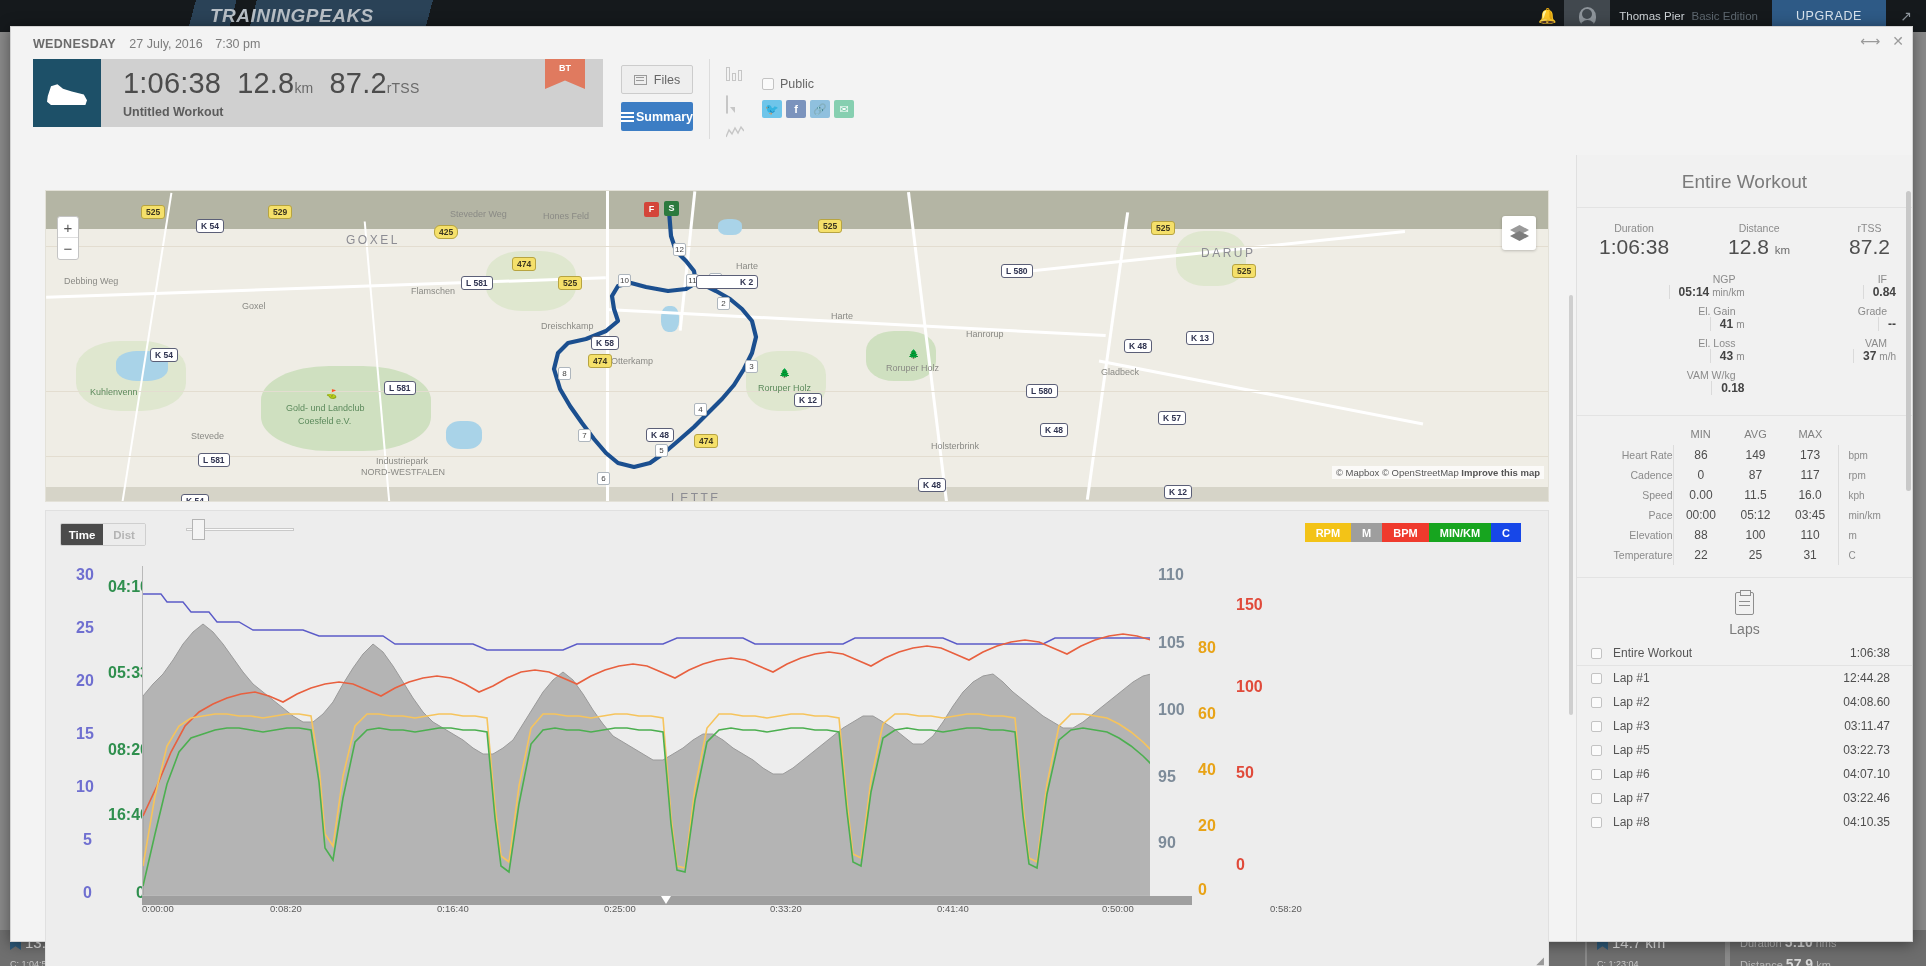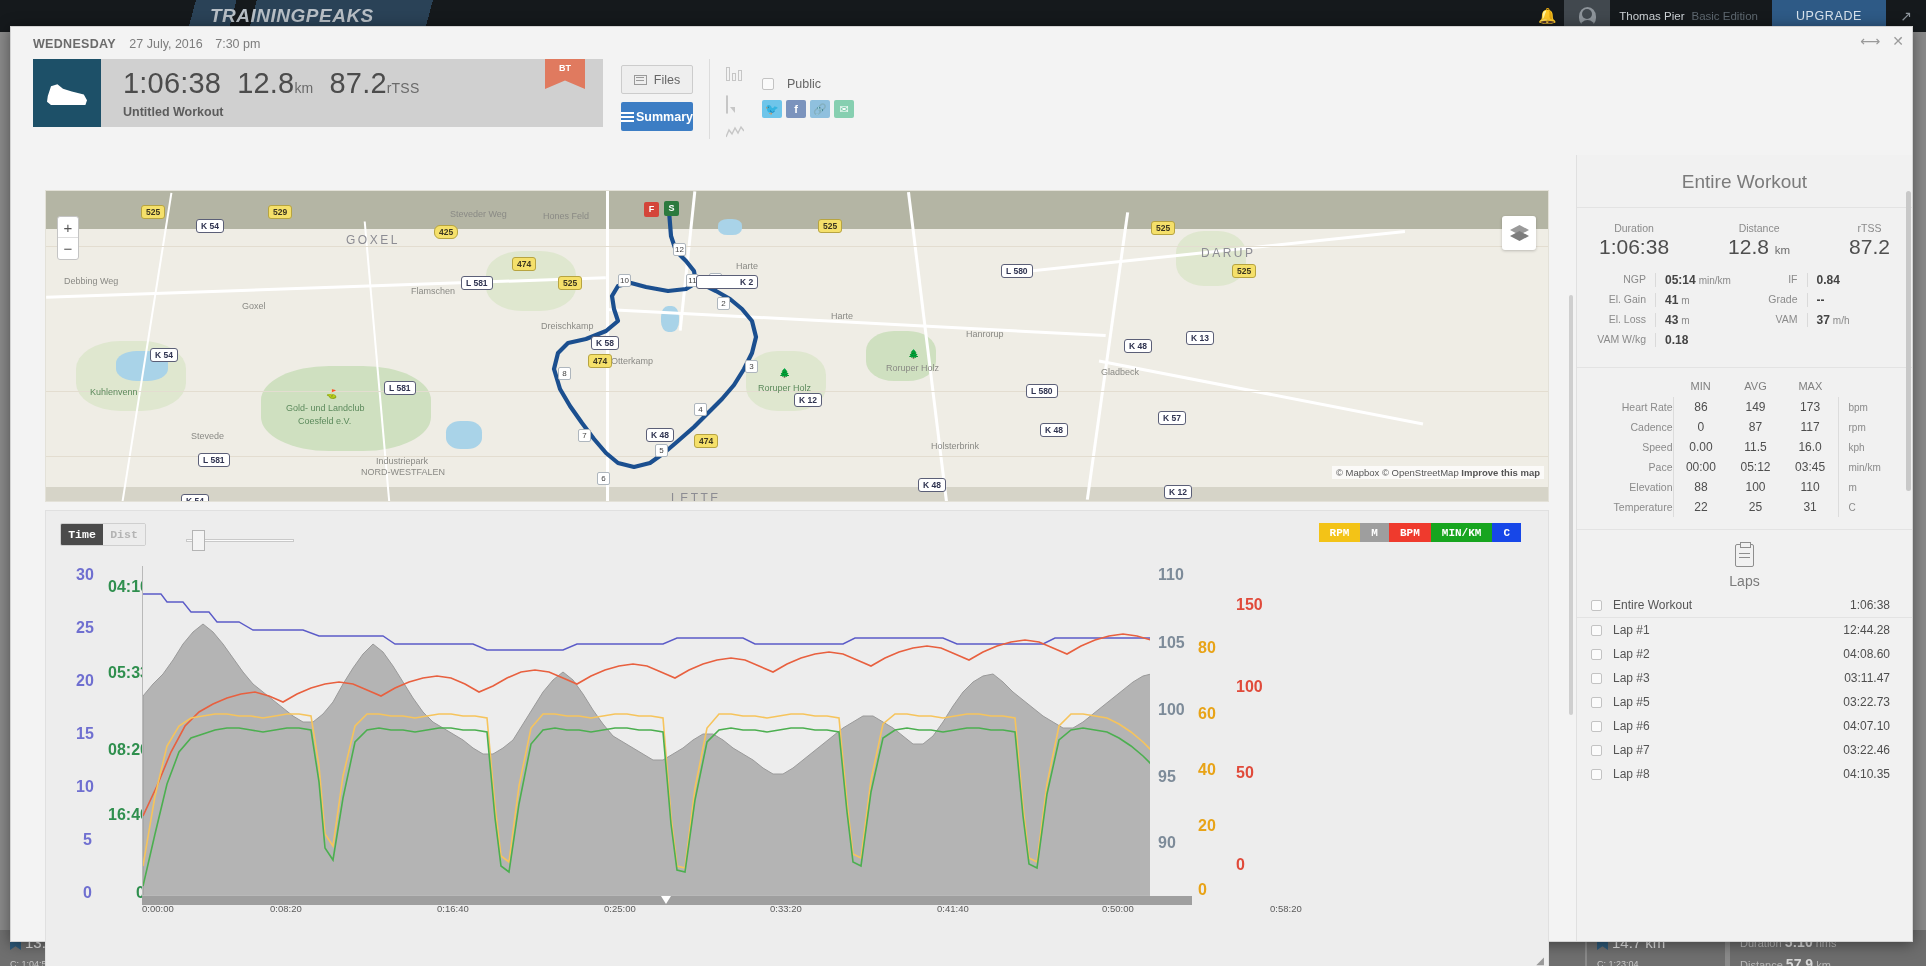--- a/index.html
+++ b/index.html
@@ -94,21 +94,21 @@
   .mini-ico { width: 18px; height: 16px; color: #c2c2c2; }
   .ico-bars { display: flex; align-items: flex-end; gap: 2px; height: 14px; }
   .ico-bars i { display:block; width: 4px; border: 1.4px solid #c6c6c6; }
   .ico-bars i:nth-child(1){height:14px} .ico-bars i:nth-child(2){height:8px} .ico-bars i:nth-child(3){height:11px}
   .ico-bubble { width: 18px; height: 13px; border: 1.5px solid #c6c6c6; border-radius: 2px; position: relative; }
   .ico-bubble::after { content:''; position:absolute; left: 3px; top: 11px; border-left: 5px solid transparent;
     border-top: 6px solid #c6c6c6; }
   .ico-line { width: 18px; height: 14px; }
 
   .share-col { margin-left: 18px; padding-top: 18px; }
-  .pub-row { display: flex; align-items: center; gap: 13px; font-size: 12.5px; color: #666; }
+  .pub-row { display: flex; align-items: center; gap: 6px; font-size: 12.5px; color: #666; }
   .chk { width: 12px; height: 12px; border: 1px solid #c3c3c3; background: #fafafa; border-radius: 2px; }
   .share-icons { display: flex; gap: 4px; margin-top: 9px; }
   .sh { width: 20px; height: 18px; display: flex; align-items: center; justify-content: center;
     color: #fff; font-size: 11px; border-radius: 2px; }
   .sh-tw { background: #6ec5ea; } .sh-fb { background: #7b93bd; }
   .sh-lk { background: #8fc0de; } .sh-em { background: #86cfb0; }
 
   
   .split { position: absolute; left: 0; top: 128px; right: 0; bottom: 0; display: flex; }
   .left-pane { width: 1565px; position: relative; }
@@ -142,21 +142,21 @@
   .map-zoom div:first-child { border-bottom: 1px solid #dedede; }
   .map-layers { position: absolute; right: 12px; top: 25px; width: 34px; height: 34px; background: #fff;
     border-radius: 3px; display: flex; align-items: center; justify-content: center; box-shadow: 0 1px 3px rgba(0,0,0,.22); }
   .map-attr { position: absolute; right: 4px; bottom: 22px; font-size: 9.5px; color: #555;
     background: rgba(255,255,255,.72); padding: 1px 4px; }
   .map-attr b { font-weight: bold; }
 
   
   .chart-wrap { position: absolute; left: 34px; top: 355px; width: 1504px; height: 460px; background: #ededed;
     border: 1px solid #e0e0e0; }
-  .chart-ctrl { display: flex; align-items: flex-end; padding: 12px 0 0 14px; font-family: Liberation Mono, monospace; }
+  .chart-ctrl { display: flex; align-items: flex-start; padding: 12px 0 0 14px; }
   .seg { display: flex; border: 1px solid #cfcfcf; border-radius: 2px; overflow: hidden; }
   .seg div { width: 42px; height: 21px; display: flex; align-items: center; justify-content: center;
     font-size: 11.5px; font-weight: bold; }
   .seg .on { background: #4b4b4b; color: #fff; }
   .seg .off { background: #ececec; color: #b4b4b4; }
   .slider { margin-left: 40px; width: 108px; height: 12px; position: relative; }
   .slider .track { position: absolute; top: 5px; left: 0; width: 108px; height: 3px;
     background: #fbfbfb; border: 1px solid #c9c9c9; }
   .slider .knob { position: absolute; left: 6px; top: -4px; width: 13px; height: 21px;
     background: #f4f4f4; border: 1px solid #b4b4b4; }
@@ -186,21 +186,21 @@
   
   .rp-title { text-align: center; font-size: 19px; color: #7b7b7b; font-weight: 300;
     padding: 16px 0 14px; border-bottom: 1px solid #e3e3e3; }
   .rp-top { padding: 14px 22px 10px; display: flex; justify-content: space-between; }
   .bigstat { text-align: center; }
   .bigstat .lbl { font-size: 10.5px; color: #8b8b8b; margin-bottom: 1px; }
   .bigstat .val { font-size: 21px; color: #4e4e4e; font-weight: 300; }
   .bigstat .val u { font-size: 11.5px; text-decoration: none; color: #6d6d6d; }
   .kv-grid { display: flex; padding: 4px 16px 14px; border-bottom: 1px solid #e3e3e3; }
   .kv-col { flex: 1; }
-  .kv { display: flex; align-items: flex-start; margin-bottom: 6px; }
+  .kv { display: flex; align-items: flex-end; margin-bottom: 6px; flex-direction: column; }
   .kv .k { width: 62px; text-align: right; font-size: 10.5px; color: #8b8b8b; padding-right: 9px; }
   .kv .v { border-left: 1px solid #dadada; padding-left: 9px; font-size: 12px; color: #444; font-weight: bold; }
   .kv .v em { font-style: normal; font-weight: normal; font-size: 10px; color: #8b8b8b; margin-left: 3px; }
 
   .mtable { padding: 12px 18px 12px; border-bottom: 1px solid #e3e3e3; }
   .mtable table { width: 100%; border-collapse: collapse; }
   .mtable th { font-size: 11px; color: #808080; font-weight: normal; padding-bottom: 5px; }
   .mtable th.rl, .mtable td.rl { text-align: right; width: 78px; font-size: 10.5px; color: #8b8b8b; }
   .mtable td { font-size: 12px; color: #4e4e4e; text-align: center; padding: 3px 0; }
   .mtable td.u { text-align: left; font-size: 10px; color: #8b8b8b; padding-left: 10px;

